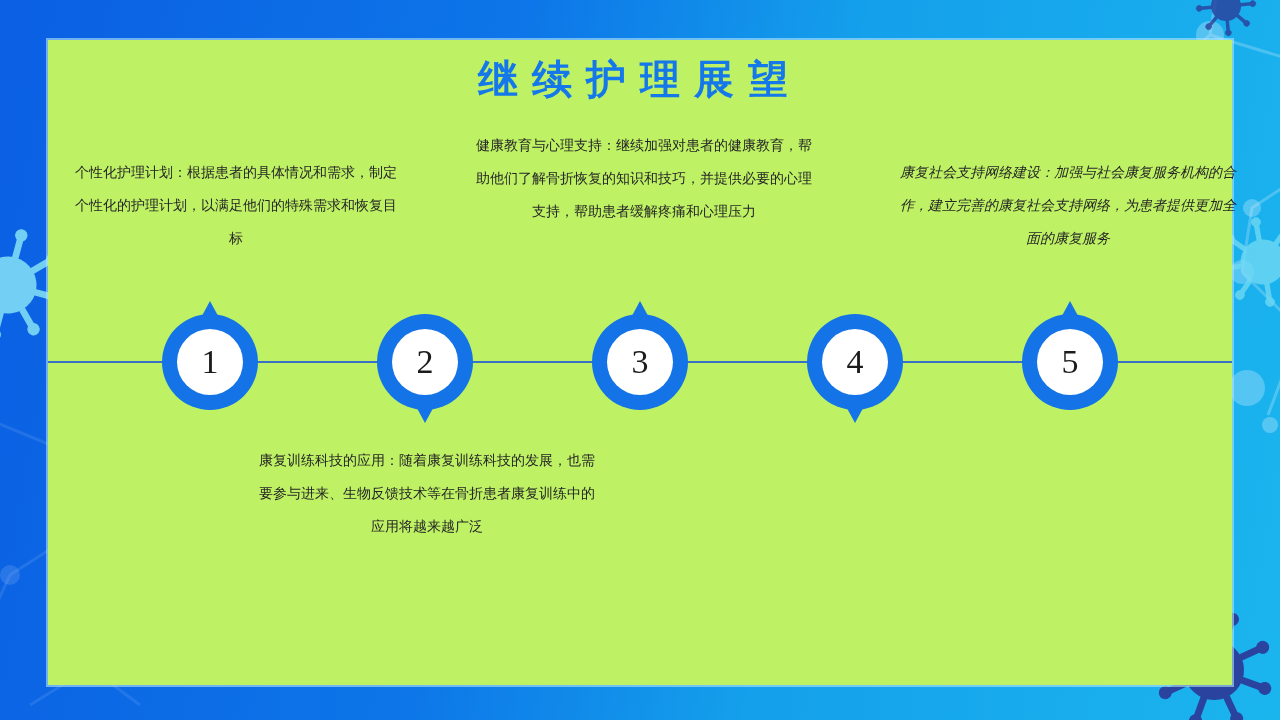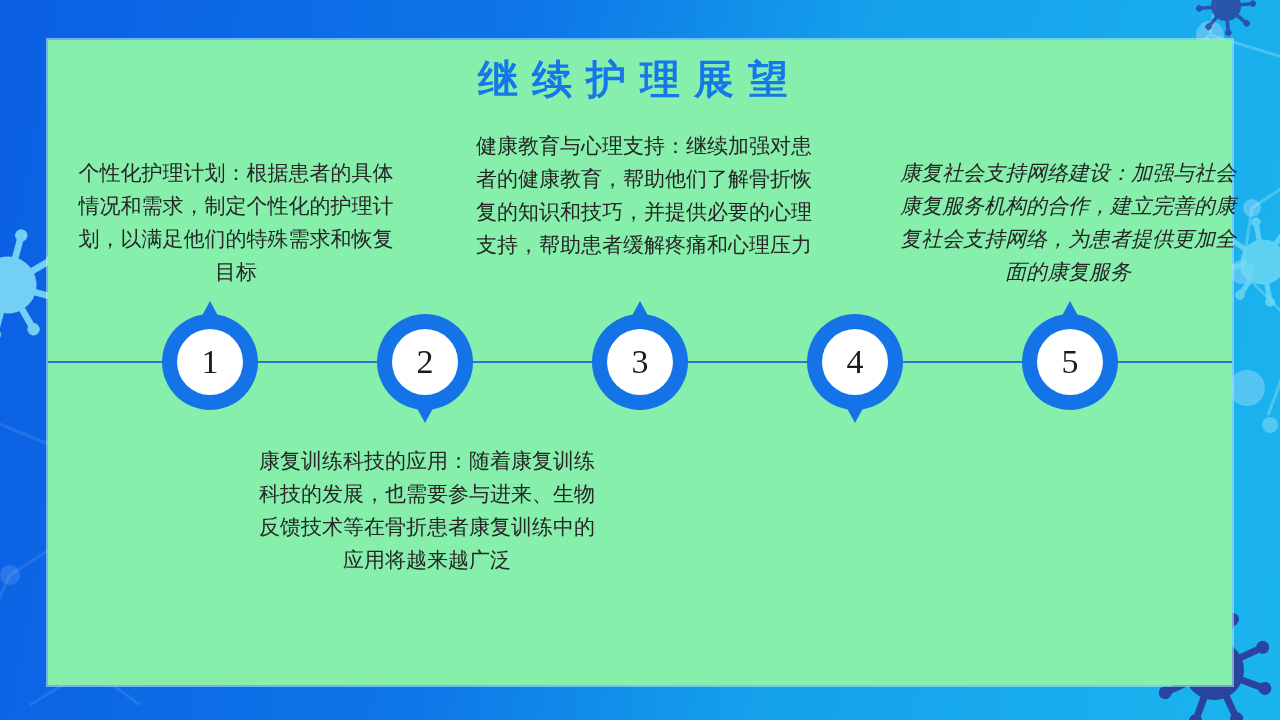--- a/index.html
+++ b/index.html
@@ -4,34 +4,34 @@
 <style>
   html,body{margin:0;padding:0;}
   body{
     width:1280px;height:720px;overflow:hidden;position:relative;
     font-family:"Liberation Sans","DejaVu Sans",sans-serif;
     background:linear-gradient(100deg,#0b5fe3 0%,#0d76e8 38%,#14a0eb 62%,#1bb5ee 100%);
   }
   .bg-decor{position:absolute;left:0;top:0;width:1280px;height:720px;}
   .panel{
     position:absolute;left:48px;top:40px;right:48px;bottom:35px;
-    background:#86efac;outline:2px solid rgba(180,230,250,0.6);
+    background:#bef264;outline:2px solid rgba(180,230,250,0.6);
   }
   .title{
     position:absolute;left:0;right:0;top:12px;margin:0;
     text-align:center;font-size:40px;font-weight:800;
     letter-spacing:14px;color:#1578ea;
   }
   .tl-line{
     position:absolute;left:0;right:0;top:321px;height:2px;
     background:#3a71c6;
   }
   .txt{
     position:absolute;text-align:center;color:#262626;
-    font-size:21px;line-height:33px;
+    font-size:14px;line-height:33px;
   }
   .t1{left:22px;top:116px;width:332px;}
   .t2{left:207px;top:404px;width:344px;}
   .t3{left:424px;top:89px;width:344px;}
   .t4{left:637px;top:404px;width:342px;}
   .t5{left:849px;top:116px;width:342px;font-style:italic;}
   .marker{
     position:absolute;top:274px;width:96px;height:96px;border-radius:50%;
     background:#1473e6;display:flex;align-items:center;justify-content:center;
   }

